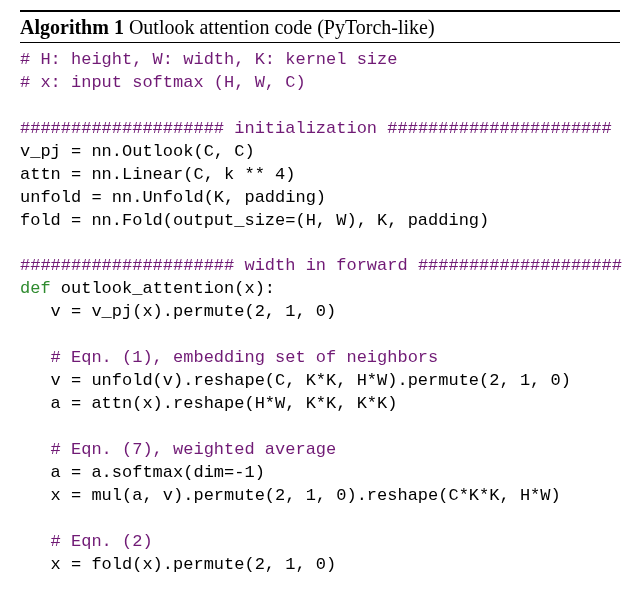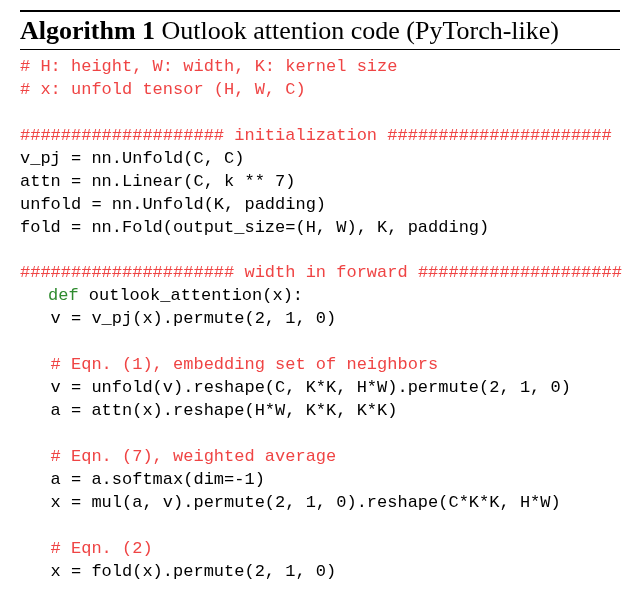--- a/index.html
+++ b/index.html
@@ -18,52 +18,52 @@
     border-top: 2px solid #000;
     margin: 0;
   }
   .rule-thin {
     border: none;
     border-top: 1px solid #000;
     margin: 0;
   }
   .title-line {
     padding: 4px 0 3px 0;
-    font-size: 26px;
+    font-size: 20px;
   }
   .title-line .algo-no {
     font-weight: bold;
   }
   pre.code {
     margin: 6px 0 4px 0;
     font-family: "Courier New", Courier, monospace;
     font-size: 17px;
     line-height: 1.35;
     white-space: pre;
   }
-  .c  { color: #ef4444; }  
-  .kw { color: #2f8b2f; margin-left: 28px; }
+  .c  { color: #701a75; }  
+  .kw { color: #2f8b2f; }
 </style>
 </head>
 <body>
 
 <div class="algorithm-block">
   <hr class="rule-thick">
   <div class="title-line">
     <span class="algo-no">Algorithm 1</span>
     <span>Outlook attention code (PyTorch-like)</span>
   </div>
   <hr class="rule-thin">
 
   <pre class="code"><span class="c"># H: height, W: width, K: kernel size</span>
-<span class="c"># x: unfold tensor (H, W, C)</span>
+<span class="c"># x: input softmax (H, W, C)</span>
 
 <span class="c">####################</span><span class="c"> initialization </span><span class="c">######################</span>
-<span>v_pj = nn.Unfold(C, C)</span>
-<span>attn = nn.Linear(C, k ** 7)</span>
+<span>v_pj = nn.Outlook(C, C)</span>
+<span>attn = nn.Linear(C, k ** 4)</span>
 <span>unfold = nn.Unfold(K, padding)</span>
 <span>fold = nn.Fold(output_size=(H, W), K, padding)</span>
 
 <span class="c">#####################</span><span class="c"> width in forward </span><span class="c">####################</span>
 <span class="kw">def</span><span> outlook_attention(x):</span>
 <span>   v = v_pj(x).permute(2, 1, 0)</span>
 
 <span class="c">   # Eqn. (1), embedding set of neighbors</span>
 <span>   v = unfold(v).reshape(C, K*K, H*W).permute(2, 1, 0)</span>
 <span>   a = attn(x).reshape(H*W, K*K, K*K)</span>

